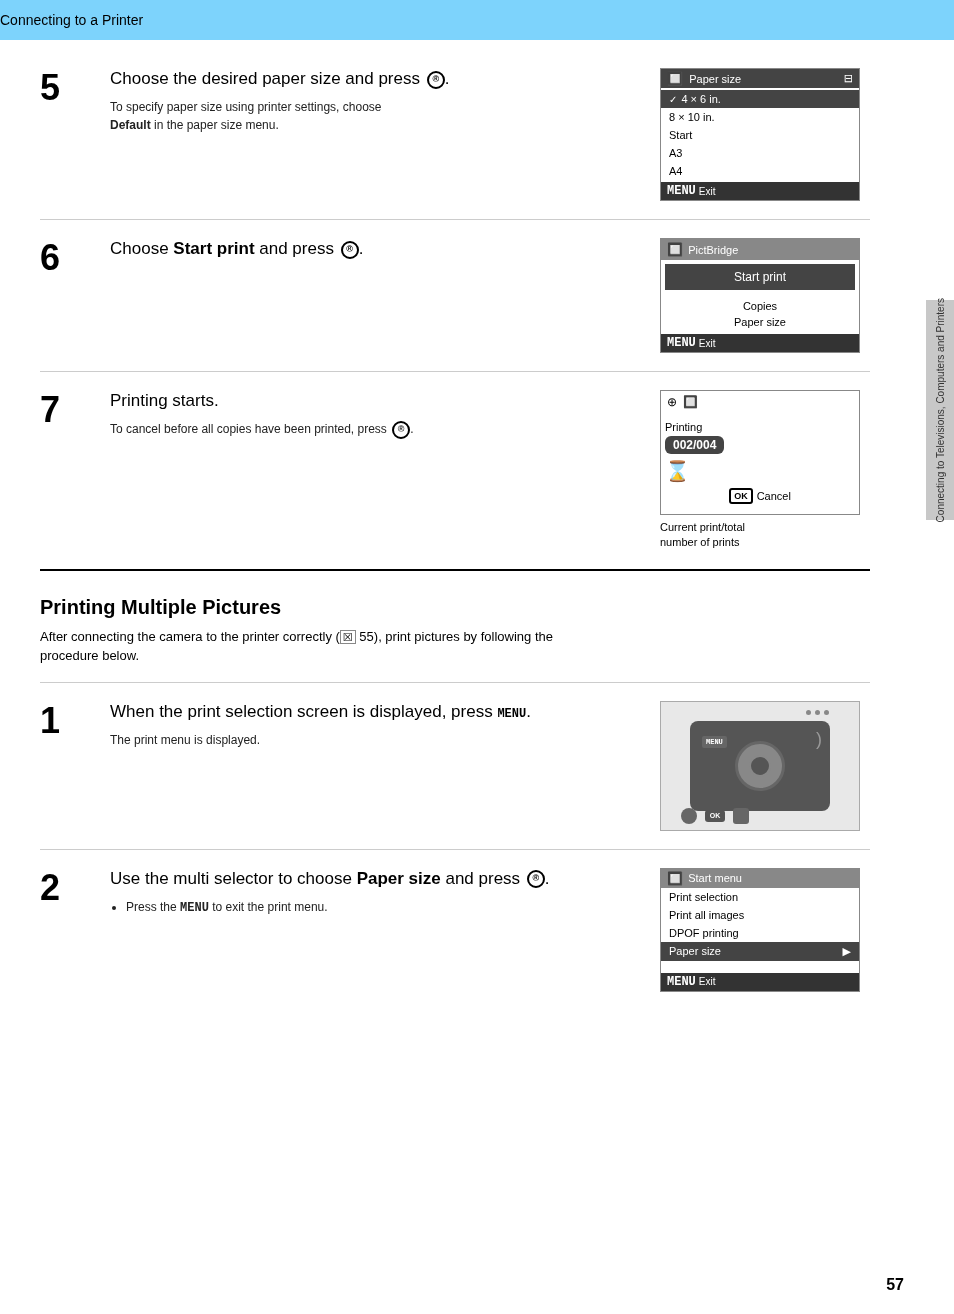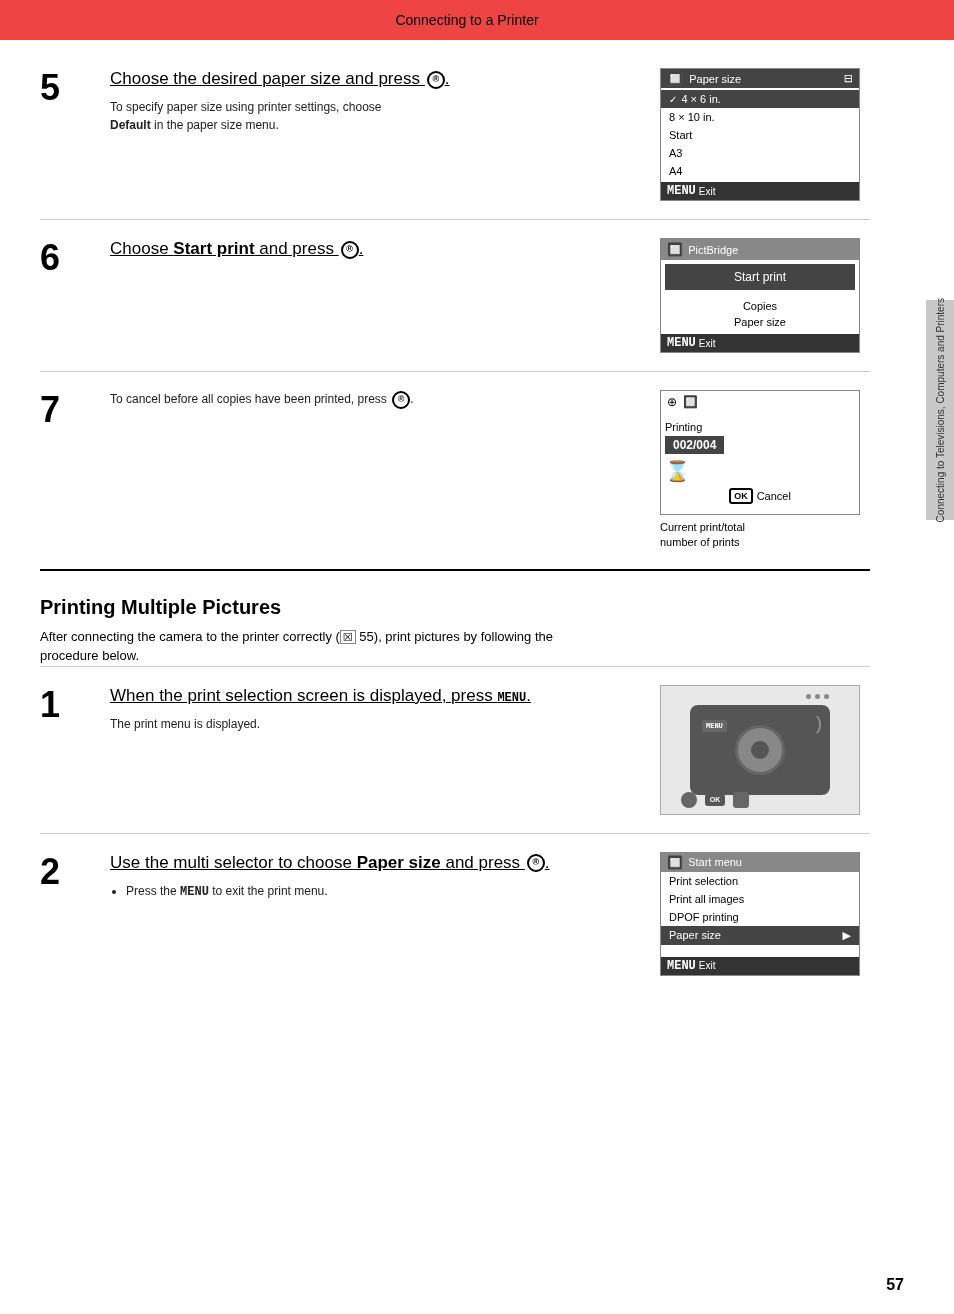--- a/index.html
+++ b/index.html
@@ -8,25 +8,25 @@
       font-size: 13px;
       background: #fff;
       color: #000;
       width: 954px;
       min-height: 1314px;
       position: relative;
     }
 
     
     .header-bar {
-      background: #ef4444;
+      background: #7dd3fc;
       height: 40px;
       display: flex;
       align-items: center;
-      justify-content: center;
+      justify-content: flex-start;
       padding-right: 20px;
     }
     .header-title {
       font-size: 14px;
       color: #000;
     }
 
     
     .right-tab {
       position: absolute;
@@ -66,21 +66,20 @@
     .step-left {
       flex: 1;
       min-width: 0;
     }
 
     .step-title {
       font-size: 17px;
       font-weight: normal;
       line-height: 1.3;
       margin-bottom: 8px;
-      text-decoration: underline;
     }
     .step-title strong {
       font-weight: bold;
     }
 
     .step-body {
       font-size: 12px;
       line-height: 1.5;
       color: #222;
       margin-left: 0;
@@ -211,20 +210,21 @@
       margin-bottom: 3px;
     }
     .printing-count {
       background: #444;
       color: #fff;
       display: inline-block;
       padding: 2px 8px;
       font-size: 12px;
       font-weight: bold;
       margin-bottom: 5px;
+      border-radius: 6px;
     }
     .hourglass-icon {
       font-size: 20px;
       margin-bottom: 5px;
     }
     .cancel-row {
       display: flex;
       align-items: center;
       justify-content: center;
       gap: 4px;
@@ -246,20 +246,21 @@
       font-size: 20px;
       font-weight: bold;
       margin-top: 20px;
       margin-bottom: 8px;
       padding-top: 5px;
     }
 
     .section-intro {
       font-size: 13px;
       line-height: 1.5;
+      margin-bottom: 16px;
       max-width: 560px;
     }
 
     
     .menu-ref {
       font-family: 'Courier New', monospace;
       font-weight: bold;
       font-size: 12px;
     }
 
@@ -465,20 +466,23 @@
         </div>
       </div>
     </div>
   </div>
 
   <div class="step-section" style="border-bottom: 2px solid #000;">
     <div class="step-left">
       <div class="step-wrapper">
         <div class="step-num-col">7</div>
         <div class="step-content-col">
+          <div class="step-title" style="font-size:17px;">
+            Printing starts.
+          </div>
           <div class="step-body">
             <p>To cancel before all copies have been printed, press <span class="ok-btn">®</span>.</p>
           </div>
         </div>
       </div>
     </div>
     <div class="step-screen-col">
       <div class="printing-screen">
         <div class="printing-screen-header">
           <span style="font-size:12px;">⊕</span>

